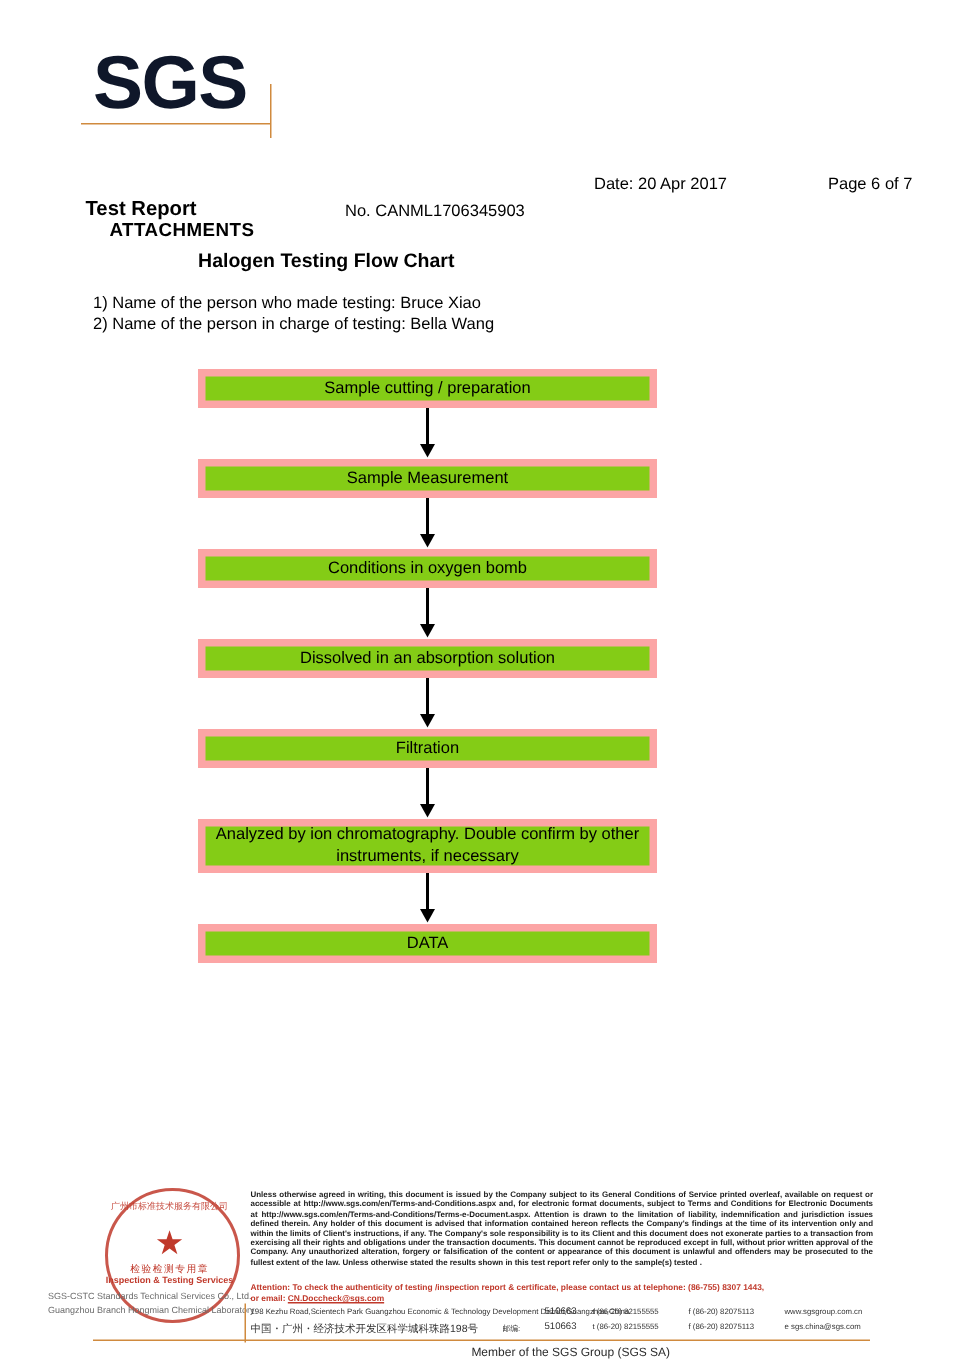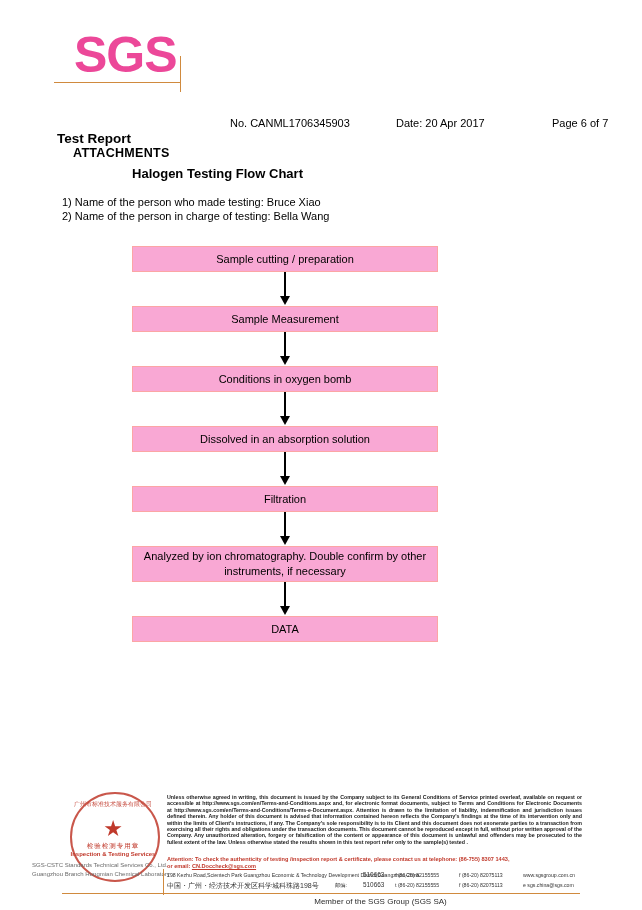--- a/index.html
+++ b/index.html
@@ -22,26 +22,26 @@
   
   .logo-block {
     position: absolute;
     left: 62px;
     top: 34px;
     width: 420px;
     height: 60px;
   }
   .logo-text {
     position: absolute;
-    left: 12px;
+    left: 0;
     top: -4px;
     font-size: 50px;
     font-weight: bold;
     letter-spacing: -1px;
-    color: #ec4899;
+    color: #0f172a;
     font-family: "Liberation Sans", sans-serif;
     line-height: 50px;
   }
   .logo-rule {
     position: absolute;
     left: -8px;
     top: 48px;
     width: 126px;
     height: 1px;
     background: #d08a3e;
@@ -67,21 +67,21 @@
     position: absolute;
     left: 57px;
     top: 0;
     font-size: 13.5px;
     font-weight: bold;
     margin-top: 16px;
   }
   .hdr-no {
     position: absolute;
     left: 230px;
-    top: 2px;
+    top: 20px;
     font-size: 11px;
   }
   .hdr-date {
     position: absolute;
     left: 396px;
     top: 2px;
     font-size: 11px;
   }
   .hdr-page {
     position: absolute;
@@ -124,22 +124,22 @@
   
   .flow {
     position: absolute;
     left: 132px;
     top: 246px;
     width: 306px;
   }
   .flow-box {
     box-sizing: border-box;
     width: 306px;
-    border: 1px solid #fca5a5;
-    background: #f9a8d4;
+    border: 5px solid #fca5a5;
+    background: #84cc16;
     font-size: 11px;
     text-align: center;
     display: flex;
     align-items: center;
     justify-content: center;
     line-height: 15px;
     padding: 0 6px;
   }
   .h28 { height: 26px; }
   .h38 { height: 36px; }

